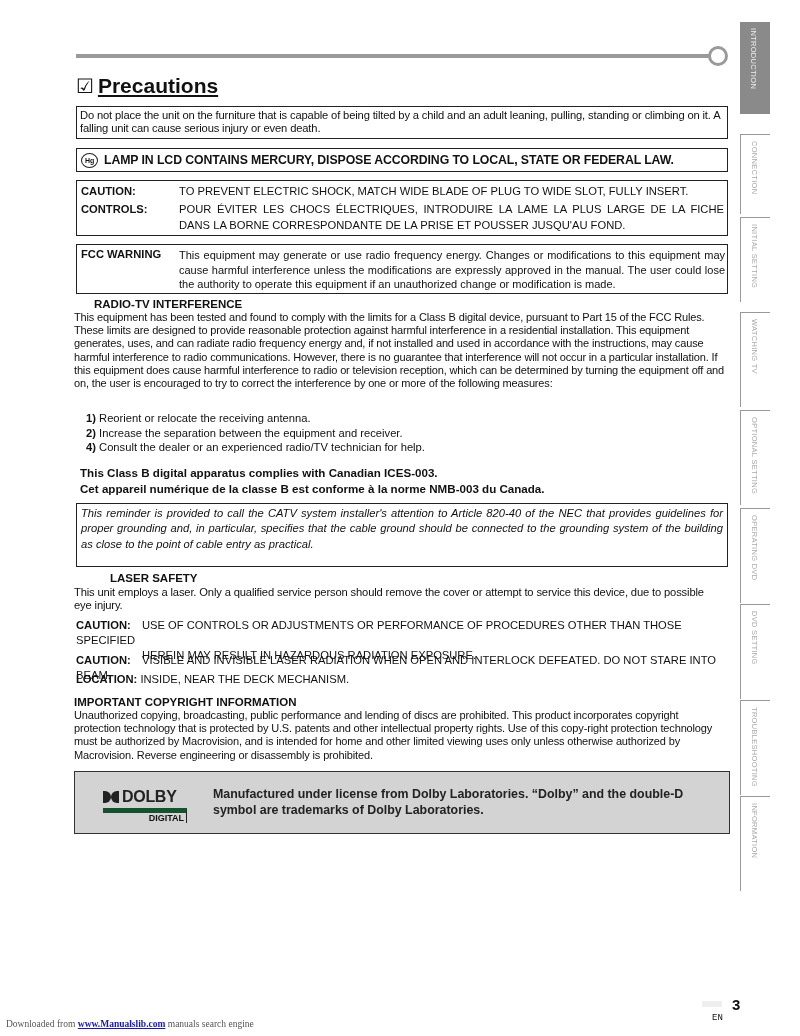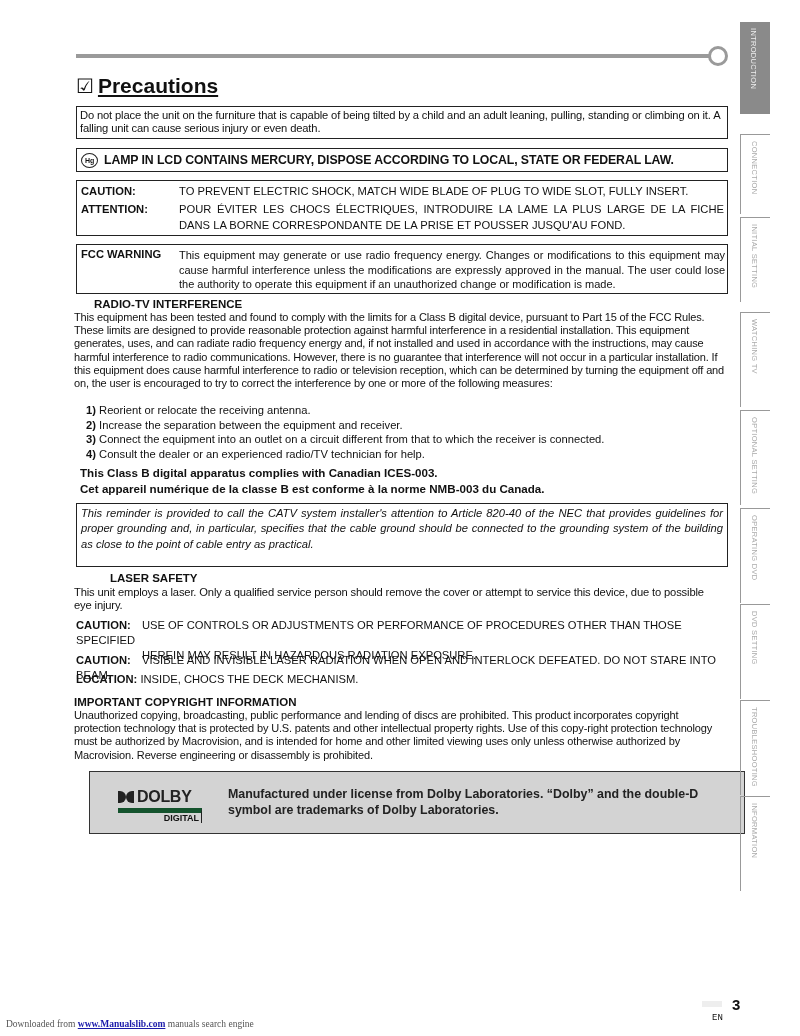--- a/index.html
+++ b/index.html
@@ -17,31 +17,31 @@
   .mercury { left:76px; top:148px; width:652px; height:24px; display:flex; align-items:center; padding-left:4px; font-weight:bold; font-size:12.3px; letter-spacing:-0.1px; }
   .hg { display:inline-flex; align-items:center; justify-content:center; width:15px; height:13px; border:1.3px solid #222; border-radius:50%; font-size:7px; font-weight:bold; margin-right:6px; }
   .caution-box { left:76px; top:180px; width:652px; height:56px; }
   .row { position:absolute; font-size:11.2px; line-height:16px; }
   .row .lbl { position:absolute; left:4px; font-weight:bold; }
   .row .txt { position:absolute; left:102px; width:545px; }
   .fcc-box { left:76px; top:244px; width:652px; height:50px; }
   .fcc-box .lbl { position:absolute; left:4px; top:3px; font-weight:bold; font-size:11.2px; }
   .fcc-box .txt { position:absolute; left:102px; top:3px; width:546px; font-size:11px; line-height:14.6px; text-align:justify; }
   .h-sub { font-weight:bold; font-size:11.5px; }
-  .list { left:86px; }
+  .list { left:86px;margin-top:8px; }
   .list div { font-size:11.2px; line-height:14.6px; }
   .list b { font-weight:bold; }
   .canada { left:80px; font-weight:bold; font-size:11.6px; line-height:15.6px; }
   .catv { left:76px; top:503px; width:652px; height:64px; padding:2px 4px; font-style:italic; font-size:11.2px; line-height:15.4px; }
   .catv .h { font-weight:bold; }
   .catv .b { text-align:justify; }
   .laser-row { left:76px; font-size:11.2px; line-height:15px; }
   .laser-row .lbl { font-weight:bold; display:inline-block; width:66px; }
   .indent { padding-left:66px; display:block; }
-  .dolby { left:74px; top:771px; width:656px; height:63px; background:#d3d3d3; border:1.5px solid #333; box-sizing:border-box;margin-left:15px; }
+  .dolby { left:74px; top:771px; width:656px; height:63px; background:#d3d3d3; border:1.5px solid #333; box-sizing:border-box; }
   .dolby-logo { position:absolute; left:28px; top:16px; width:84px; }
   .dolby-mark { display:flex; align-items:center; gap:3px; font-weight:bold; font-size:16px; color:#222; letter-spacing:-0.3px; }
   .dd { display:inline-flex; gap:0; }
   .dd span { display:inline-block; width:8px; height:12px; background:#222; }
   .dd span:first-child { border-radius:0 6px 6px 0; }
   .dd span:last-child { border-radius:6px 0 0 6px; }
   .dolby-digital { border-top:5px solid #14532d; margin-top:2px; text-align:right; font-size:9px; font-weight:bold; padding-right:2px; border-right:1px solid #222; }
   .dolby-text { position:absolute; left:138px; top:14px; width:510px; font-weight:bold; font-size:12.4px; line-height:16px; color:#222; }
   .tabs { left:740px; top:22px; width:30px; }
   .tab { position:absolute; left:0; width:30px; border-left:1px solid #999; border-top:1px solid #999; box-sizing:border-box; }
@@ -71,37 +71,36 @@
   <span class="hg">Hg</span>
   <span>LAMP IN LCD CONTAINS MERCURY, DISPOSE ACCORDING TO LOCAL, STATE OR FEDERAL LAW.</span>
 </div>
 
 <div class="abs box caution-box">
   <div class="row" style="top:2px;left:0;width:100%;">
     <span class="lbl">CAUTION:</span>
     <span class="txt">TO PREVENT ELECTRIC SHOCK, MATCH WIDE BLADE OF PLUG TO WIDE SLOT, FULLY INSERT.</span>
   </div>
   <div class="row" style="top:20px;left:0;width:100%;">
-    <span class="lbl">ATTENTION:</span>
+    <span class="lbl">CONTROLS:</span>
     <span class="txt" style="text-align:justify;">POUR ÉVITER LES CHOCS ÉLECTRIQUES, INTRODUIRE LA LAME LA PLUS LARGE DE LA FICHE DANS LA BORNE CORRESPONDANTE DE LA PRISE ET POUSSER JUSQU'AU FOND.</span>
   </div>
 </div>
 
 <div class="abs box fcc-box">
   <span class="lbl">FCC WARNING</span>
   <span class="txt">This equipment may generate or use radio frequency energy. Changes or modifications to this equipment may cause harmful interference unless the modifications are expressly approved in the manual. The user could lose the authority to operate this equipment if an unauthorized change or modification is made.</span>
 </div>
 
 <div class="abs h-sub" style="left:94px;top:298px;">RADIO-TV INTERFERENCE</div>
 <div class="abs p" style="left:74px;top:311px;width:652px;font-size:11px;line-height:13.2px;">This equipment has been tested and found to comply with the limits for a Class B digital device, pursuant to Part 15 of the FCC Rules. These limits are designed to provide reasonable protection against harmful interference in a residential installation. This equipment generates, uses, and can radiate radio frequency energy and, if not installed and used in accordance with the instructions, may cause harmful interference to radio communications. However, there is no guarantee that interference will not occur in a particular installation. If this equipment does cause harmful interference to radio or television reception, which can be determined by turning the equipment off and on, the user is encouraged to try to correct the interference by one or more of the following measures:</div>
 
 <div class="abs list" style="top:403px;">
   <div><b>1)</b> <span>Reorient or relocate the receiving antenna.</span></div>
   <div><b>2)</b> <span>Increase the separation between the equipment and receiver.</span></div>
-  <div><b>3)</b> <span>Connect the equipment into an outlet on a circuit different from that to which the receiver is connected.</span></div>
   <div><b>4)</b> <span>Consult the dealer or an experienced radio/TV technician for help.</span></div>
 </div>
 
 <div class="abs canada" style="top:465px;">
   <div>This Class B digital apparatus complies with Canadian ICES-003.</div>
   <div>Cet appareil numérique de la classe B est conforme à la norme NMB-003 du Canada.</div>
 </div>
 
 <div class="abs box catv">
   <div class="b">This reminder is provided to call the CATV system installer's attention to Article 820-40 of the NEC that provides guidelines for proper grounding and, in particular, specifies that the cable ground should be connected to the grounding system of the building as close to the point of cable entry as practical.</div>
@@ -112,21 +111,21 @@
 
 <div class="abs laser-row" style="top:618px;width:660px;">
   <span class="lbl">CAUTION:</span><span>USE OF CONTROLS OR ADJUSTMENTS OR PERFORMANCE OF PROCEDURES OTHER THAN THOSE SPECIFIED</span>
   <span class="indent">HEREIN MAY RESULT IN HAZARDOUS RADIATION EXPOSURE.</span>
 </div>
 <div class="abs laser-row" style="top:653px;width:670px;">
   <span class="lbl">CAUTION:</span><span>VISIBLE AND INVISIBLE LASER RADIATION WHEN OPEN AND INTERLOCK DEFEATED. DO NOT STARE INTO BEAM.</span>
 </div>
 <div class="abs laser-row" style="top:672px;">
   <span style="font-weight:bold;">LOCATION:</span>
-  <span>INSIDE, CHOCS THE DECK MECHANISM.</span>
+  <span>INSIDE, NEAR THE DECK MECHANISM.</span>
 </div>
 
 <div class="abs h-sub" style="left:74px;top:696px;">IMPORTANT COPYRIGHT INFORMATION</div>
 <div class="abs p" style="left:74px;top:709px;width:654px;font-size:11px;line-height:13.2px;">Unauthorized copying, broadcasting, public performance and lending of discs are prohibited. This product incorporates copyright protection technology that is protected by U.S. patents and other intellectual property rights. Use of this copy-right protection technology must be authorized by Macrovision, and is intended for home and other limited viewing uses only unless otherwise authorized by Macrovision. Reverse engineering or disassembly is prohibited.</div>
 
 <div class="abs dolby">
   <div class="dolby-logo">
     <div class="dolby-mark">
       <span class="dd">
           <span></span>

